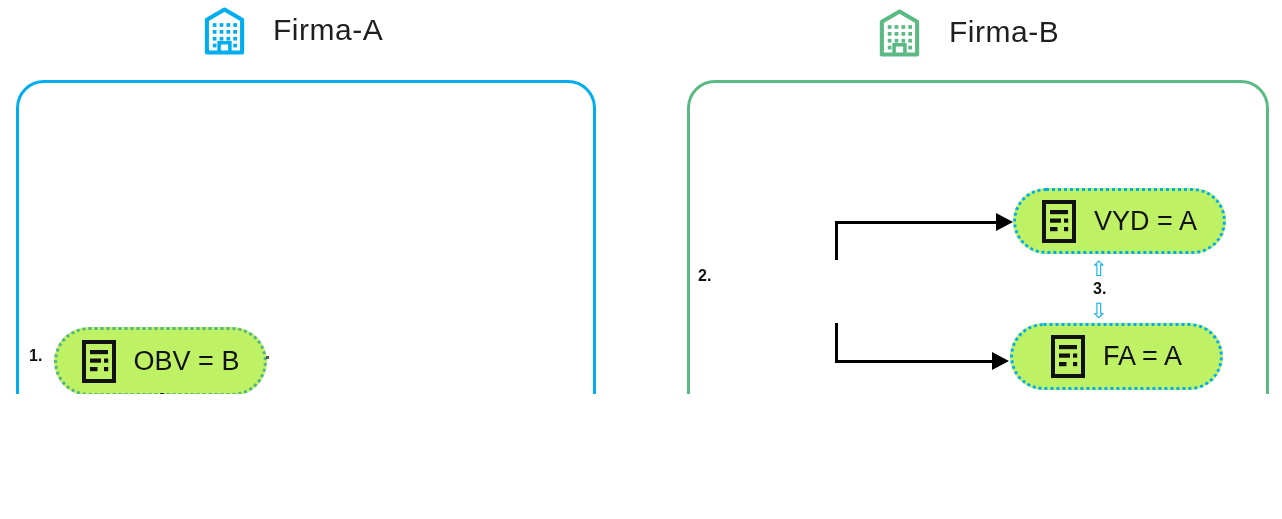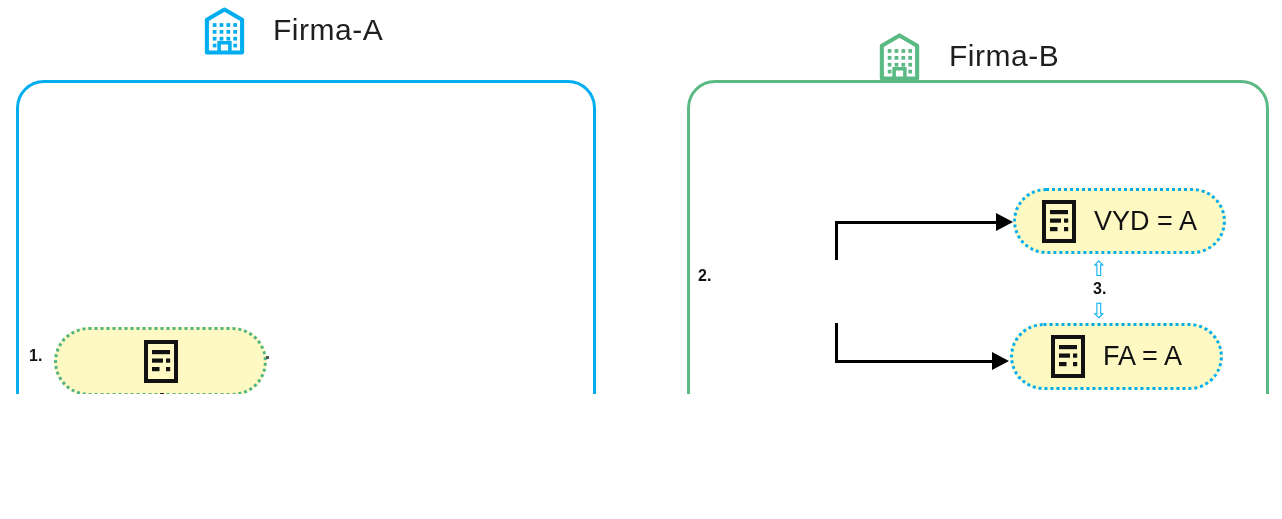--- a/index.html
+++ b/index.html
@@ -20,21 +20,21 @@
     align-items: center;
     gap: 26px;
   }
   .company-header .title {
     font-size: 30px;
     font-weight: 400;
     color: #1f1f1f;
     letter-spacing: 0.5px;
   }
   #header-a { left: 202px; top: 5px; color: #00AEEF; }
-  #header-b { left: 876px; top: 7px; color: #5BBA84; margin-top: 24px; }
+  #header-b { left: 876px; top: 7px; color: #5BBA84; }
 
   
   .company-box {
     position: absolute;
     border-radius: 28px;
     background: #ffffff;
     box-sizing: border-box;
   }
   #box-a {
     left: 16px; top: 80px; width: 580px; height: 417px;
@@ -46,21 +46,21 @@
   }
 
   
   .node {
     position: absolute;
     display: flex;
     align-items: center;
     justify-content: center;
     gap: 18px;
     border-radius: 999px;
-    background: #fef9c3;
+    background: #bef264;
     box-sizing: border-box;
   }
   .node .label {
     font-size: 27px;
     font-weight: 400;
     color: #111111;
     white-space: nowrap;
   }
   .node-green { border: 3.5px dotted #53B483; }
   .node-blue  { border: 3.5px dotted #00AEEF; }
@@ -198,20 +198,21 @@
     <span class="icon">
       <svg width="34" height="43" viewBox="0 0 34 43">
         <rect x="2" y="2" width="30" height="39" fill="none" stroke="#111" stroke-width="4"></rect>
         <rect x="8" y="10" width="18" height="4.2" fill="#111"></rect>
         <rect x="8" y="18.5" width="11" height="4.2" fill="#111"></rect>
         <rect x="22" y="18.5" width="4.2" height="4.2" fill="#111"></rect>
         <rect x="8" y="27" width="7.5" height="4.2" fill="#111"></rect>
         <rect x="22" y="27" width="4.2" height="4.2" fill="#111"></rect>
       </svg>
     </span>
+    <span class="label">OBV = B</span>
   </div>
   <div class="conn-dot" id="dot-obv-bottom"></div>
   <div class="conn-dot" id="dot-obv-right"></div>
 
 
   <div class="node node-blue" id="node-vyd">
     <span class="icon">
       <svg width="34" height="43" viewBox="0 0 34 43">
         <rect x="2" y="2" width="30" height="39" fill="none" stroke="#111" stroke-width="4"></rect>
         <rect x="8" y="10" width="18" height="4.2" fill="#111"></rect>

